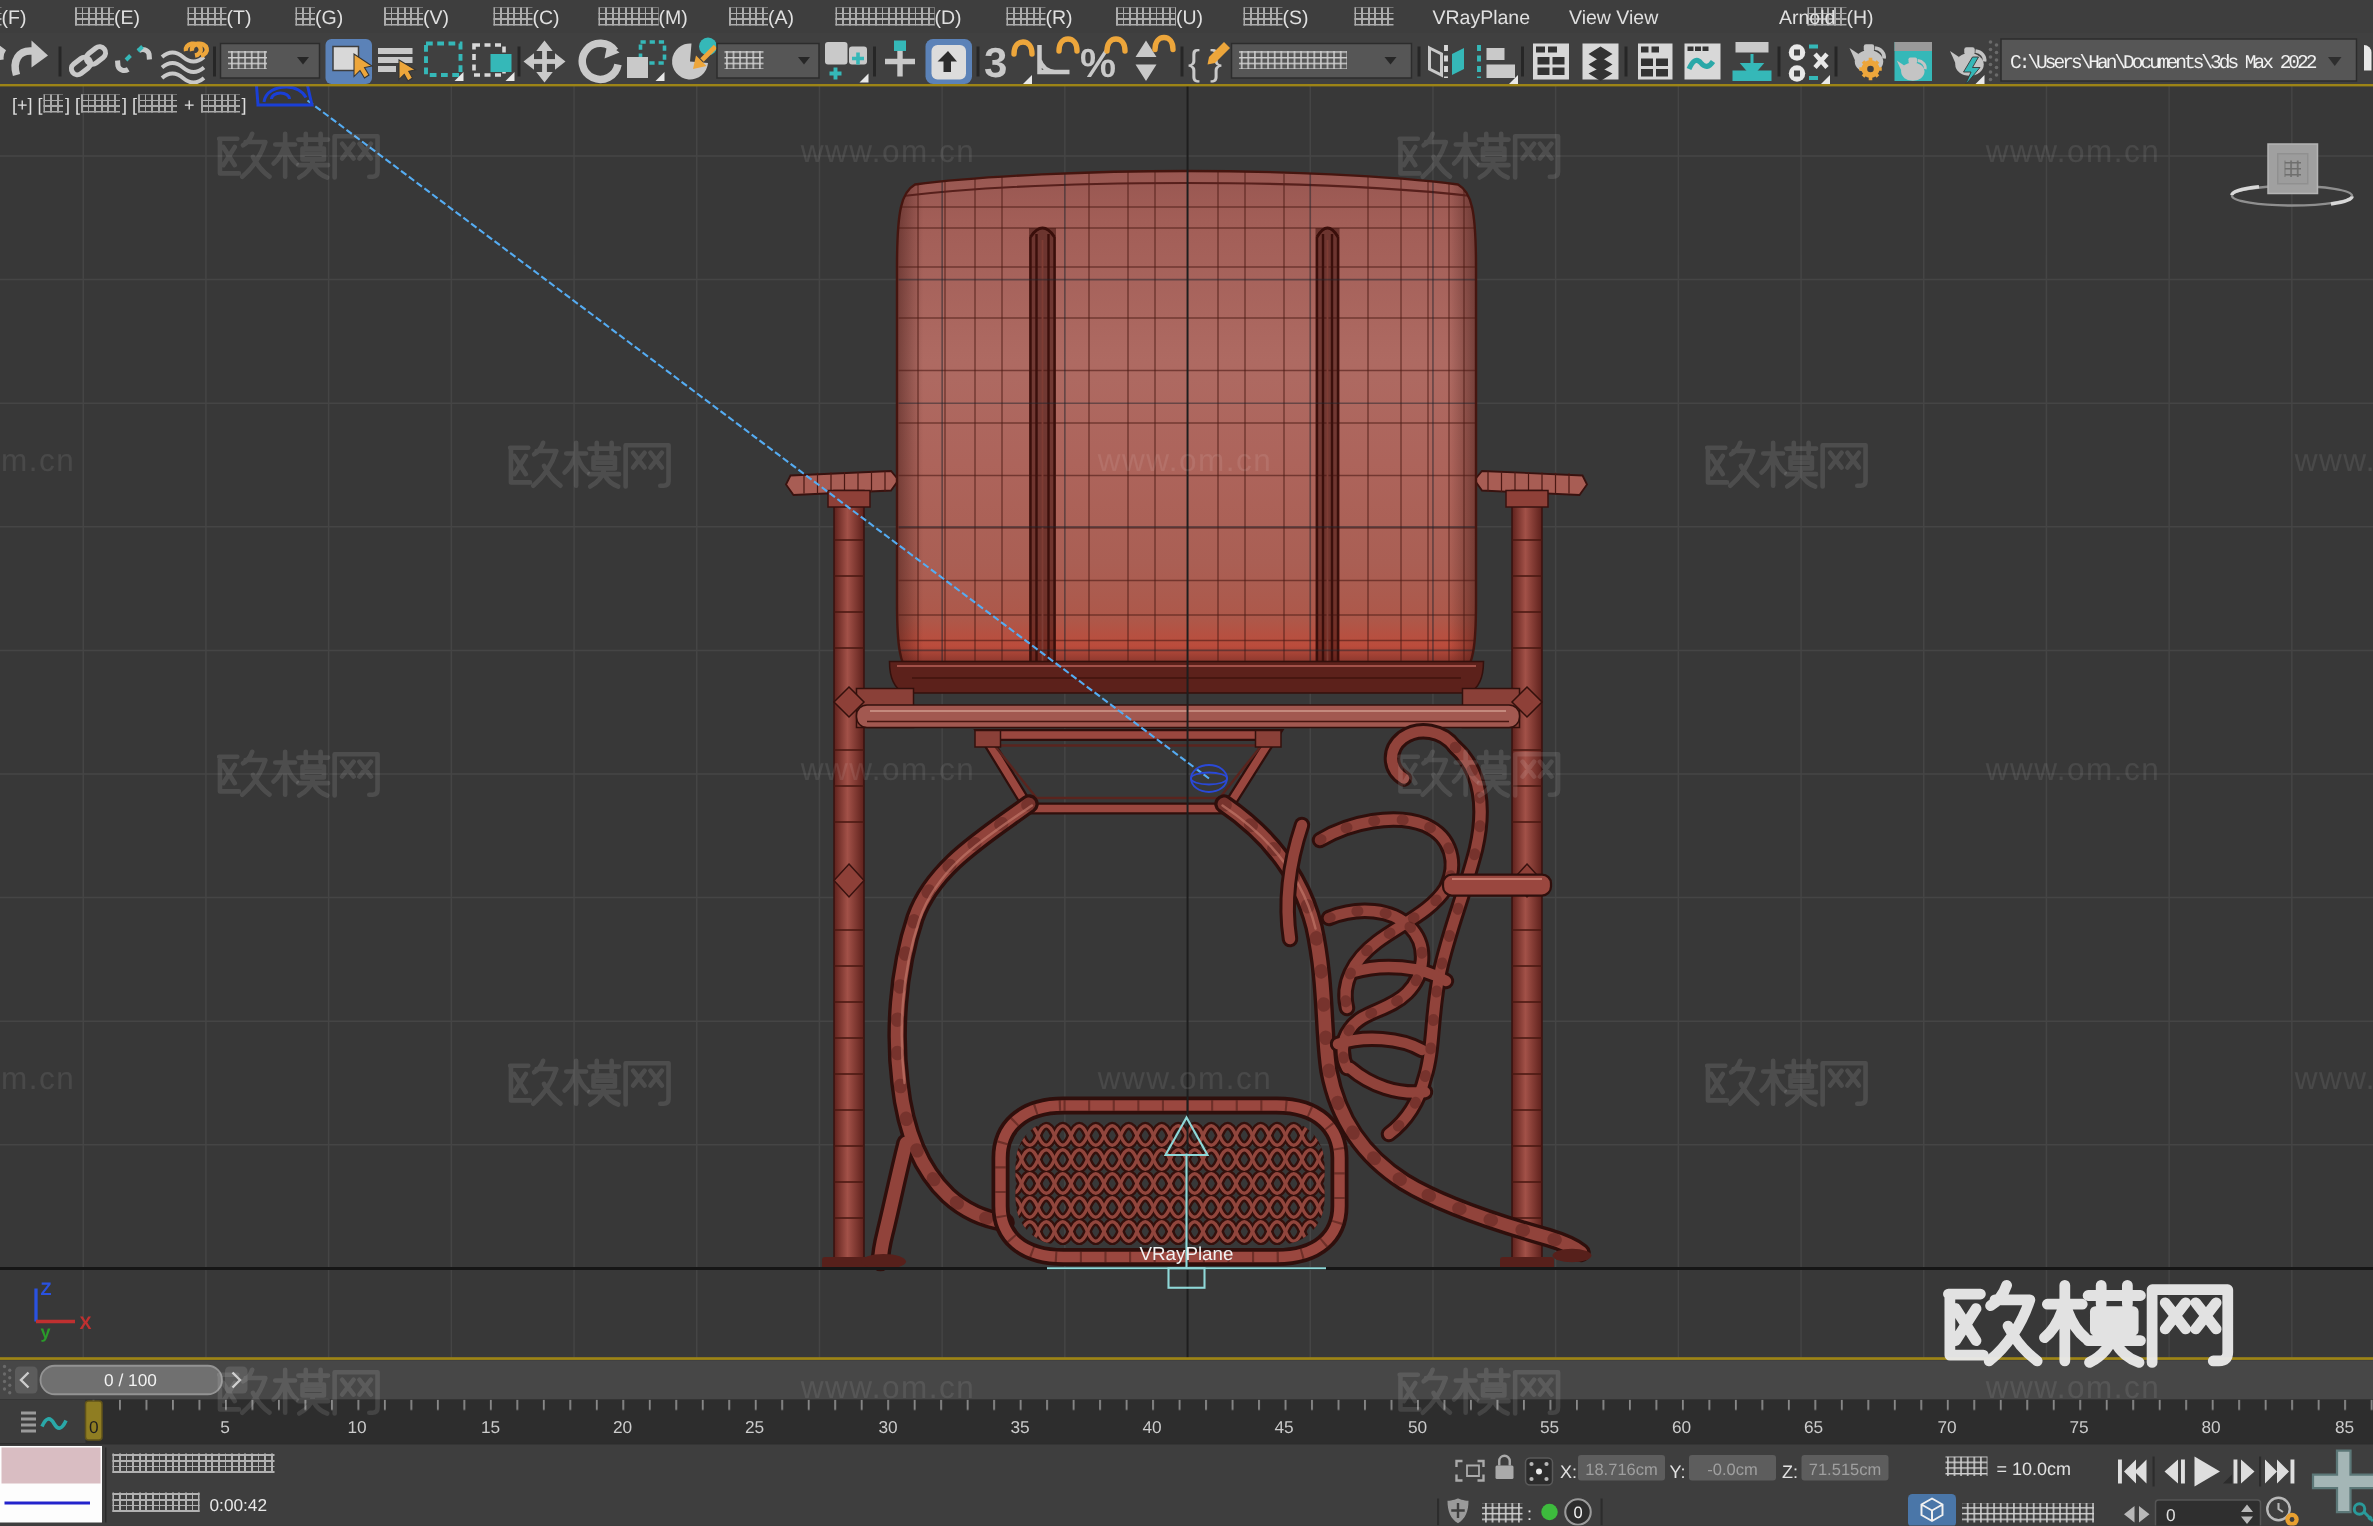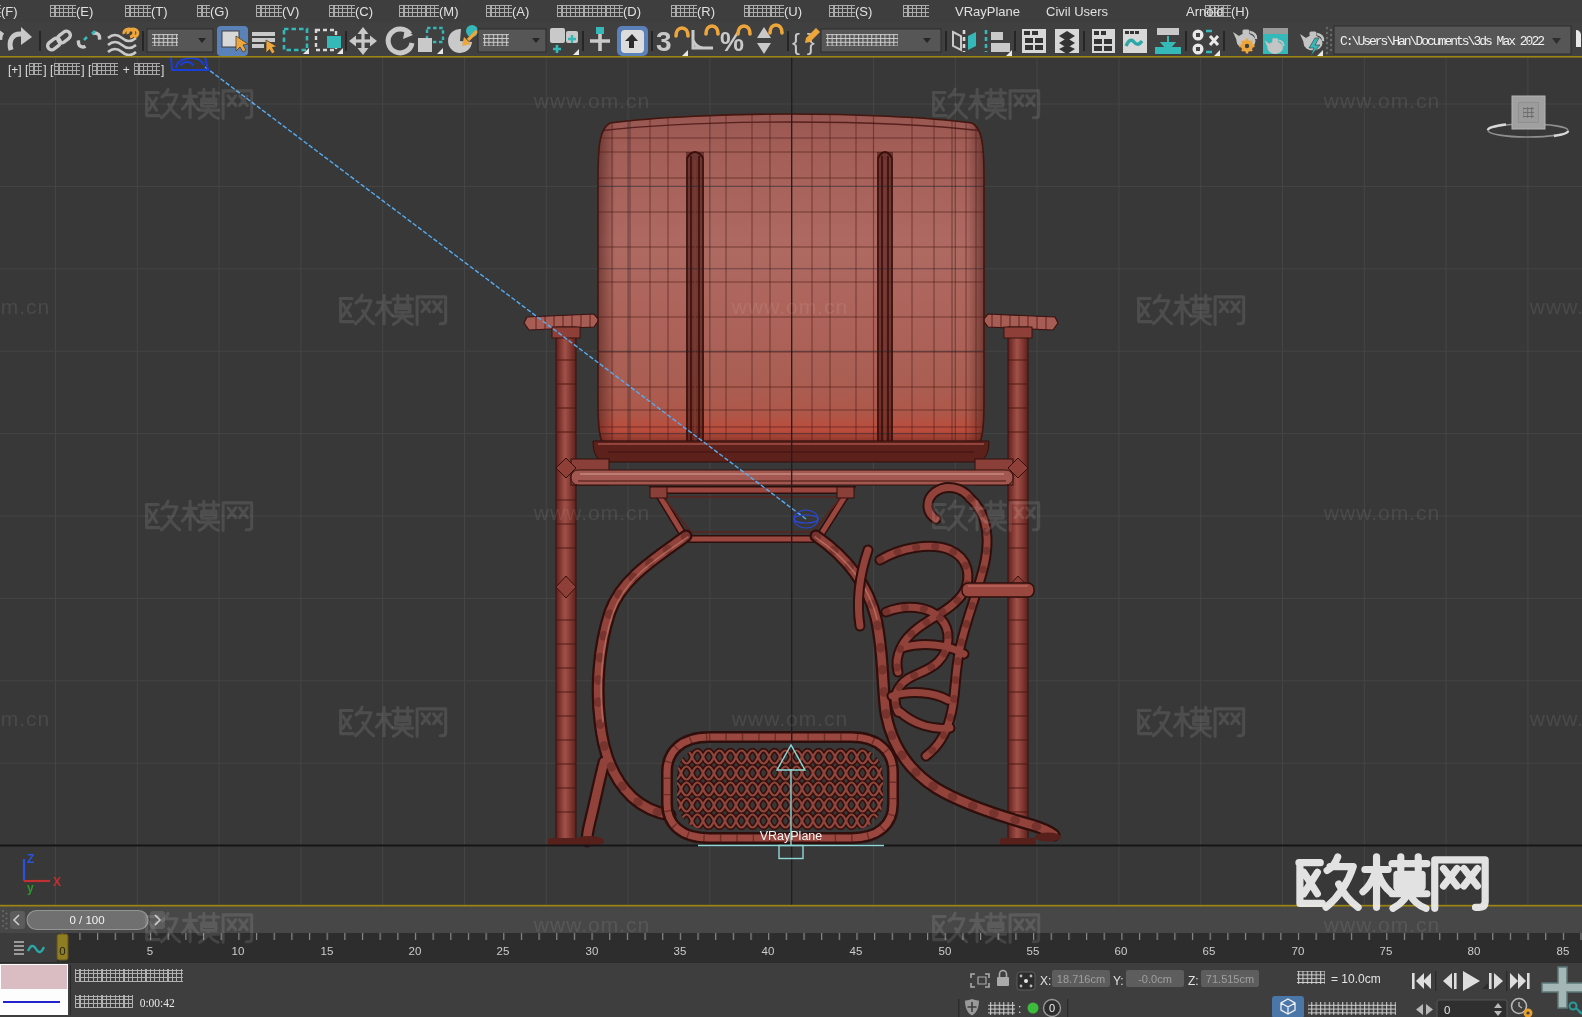--- a/index.html
+++ b/index.html
@@ -24,21 +24,21 @@
 <span class="mi" style="left:256px"><i class="hz" style="width:26px"></i>(V)</span>
 <span class="mi" style="left:329px"><i class="hz" style="width:26px"></i>(C)</span>
 <span class="mi" style="left:399px"><i class="hz" style="width:40px"></i>(M)</span>
 <span class="mi" style="left:486px"><i class="hz" style="width:26px"></i>(A)</span>
 <span class="mi" style="left:557px"><i class="hz" style="width:66px"></i>(D)</span>
 <span class="mi" style="left:671px"><i class="hz" style="width:26px"></i>(R)</span>
 <span class="mi" style="left:744px"><i class="hz" style="width:40px"></i>(U)</span>
 <span class="mi" style="left:829px"><i class="hz" style="width:26px"></i>(S)</span>
 <span class="mi" style="left:903px"><i class="hz" style="width:26px"></i></span>
 <span class="mi" style="left:955px">VRayPlane</span>
-<span class="mi" style="left:1046px">Civil Users</span>
+<span class="mi" style="left:1046px">View View</span>
 <span class="mi" style="left:1186px">Arnold</span>
 <span class="mi" style="left:1205px"><i class="hz" style="width:26px"></i>(H)</span>
 </div>
 <svg id="toolbar" viewBox="0 22 1582 34">
 <defs>
 <pattern id="hzp" width="4.4" height="3.8" patternUnits="userSpaceOnUse">
 <rect width="4.4" height="3.8" fill="none"></rect>
           <path d="M0,0.5H4.4 M0.6,0V3.8" stroke="#dcdcdc" stroke-width="1"></path>
 </pattern>
 <g id="tri">
@@ -518,21 +518,21 @@
 <rect x="57" y="1" width="11" height="26" rx="2" fill="#8f7d22" stroke="#60531a"></rect>
 <text x="62.5" y="22" text-anchor="middle" font-size="11.5" fill="#1e1e1e" font-family="Liberation Sans,sans-serif">0</text>
 </svg>
 </div>
 <div id="status">
 <div class="abs" style="left:0;top:1px;width:68px;height:51px;background:#fdfdfd"></div>
 <div class="abs" style="left:1px;top:2px;width:66px;height:24px;background:#d9bdc2"></div>
 <div class="abs" style="left:3px;top:38px;width:57px;height:2px;background:#2323cc"></div>
 <div class="abs" style="left:70px;top:2px;width:1px;height:50px;background:#2a2a2a"></div>
 <div class="abs" style="left:75px;top:6px;color:#e8e8e8"><i class="hz" style="width:108px;height:13px"></i></div>
-<div class="abs" style="left:75px;top:32px;color:#e8e8e8"><i class="hz" style="width:58px;height:13px"></i>&nbsp;&nbsp;<span style="font-family:Liberation Serif, serif;font-size:11.5px">0:00:42</span></div>
+<div class="abs" style="left:75px;top:32px;color:#e8e8e8"><i class="hz" style="width:58px;height:13px"></i>&nbsp;&nbsp;<span style="font-family:Liberation Sans, sans-serif;font-size:11.5px">0:00:42</span></div>
 <svg class="abs" style="left:940px;top:0" width="642" height="55" viewBox="940 0 642 55">
 <defs>
           <pattern id="hzs" width="4.4" height="3.8" patternUnits="userSpaceOnUse">
             <path d="M0,0.5H4.4 M0.6,0V3.8" stroke="#e2e2e2" stroke-width="1"></path>
           </pattern>
         </defs>
 <g stroke="#aaaaaa" stroke-width="1.6" fill="none">
 <path d="M975,11 h-4 v4 m0,5 v4 h4 m10,0 h4 v-4 m0,-5 v-4 h-4"></path>
 <path d="M978,14 h8 v7 h-8 Z" stroke-width="1.2"></path>
 </g>

